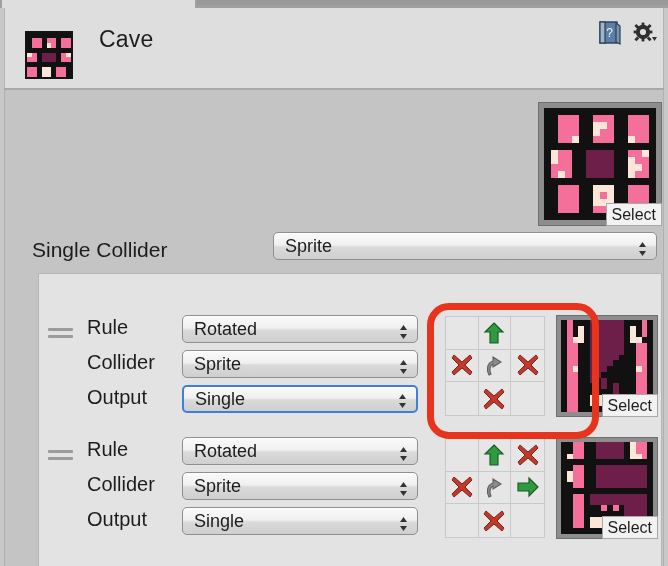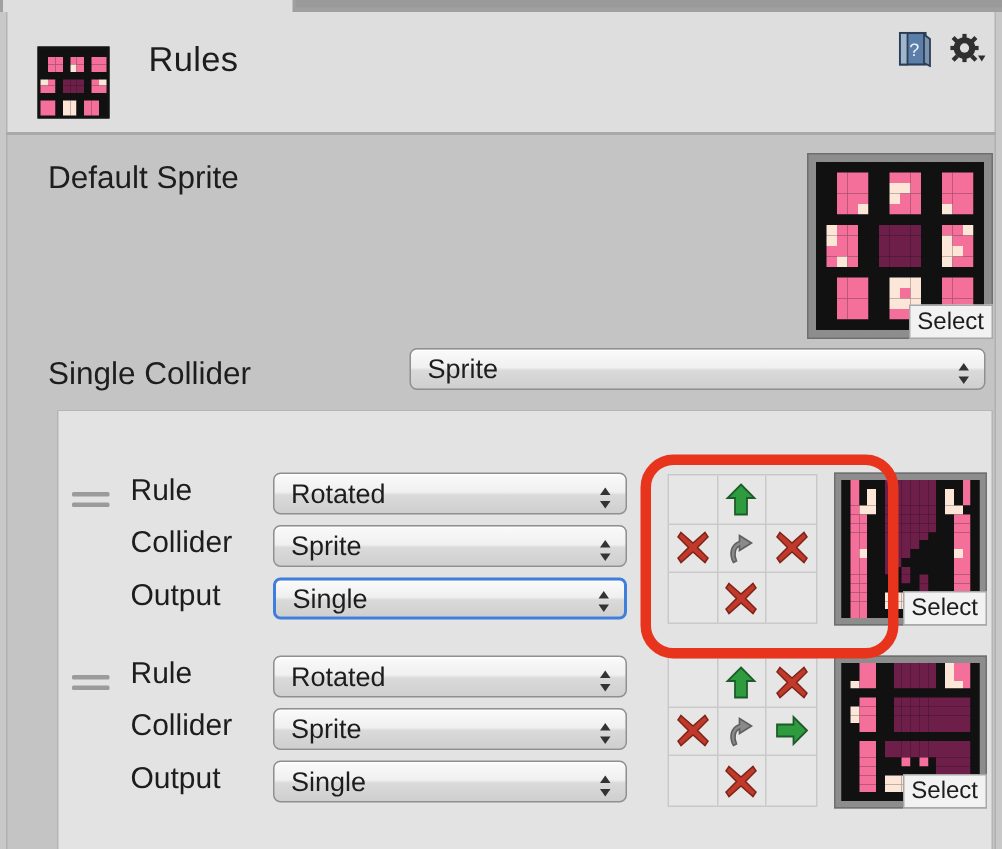--- a/index.html
+++ b/index.html
@@ -236,21 +236,21 @@
         <i style="background: rgb(244, 112, 155);"></i>
         <i style="background: rgb(244, 112, 155);"></i>
         <i style="background: rgb(17, 17, 17);"></i>
         <i style="background: rgb(251, 230, 216);"></i>
         <i style="background: rgb(251, 230, 216);"></i>
         <i style="background: rgb(17, 17, 17);"></i>
         <i style="background: rgb(244, 112, 155);"></i>
         <i style="background: rgb(244, 112, 155);"></i>
         <i style="background: rgb(17, 17, 17);"></i>
       </div>
-    <div class="app-title">Rules</div>
+    <div class="app-title">Cave</div>
 
     <span class="help-icon">
       <svg width="22" height="24" viewBox="0 0 22 24">
         <rect x="1" y="1" width="17" height="21" fill="#5b7fa8" stroke="#2c3e56" stroke-width="1.4"></rect>
         <rect x="1" y="1" width="5" height="21" fill="#9fb6cd" stroke="#2c3e56" stroke-width="1.2"></rect>
         <path d="M17 2 L21 5 L21 23 L17 21 Z" fill="#7b93ad" stroke="#2c3e56" stroke-width="1.2"></path>
         <text x="10.5" y="16" font-size="12" fill="#eef4fa" text-anchor="middle" font-family="Liberation Sans, sans-serif">?</text>
       </svg>
     </span>
 
@@ -270,21 +270,20 @@
         <circle cx="10" cy="10" r="3.1" fill="#dedede"></circle>
         <path d="M19 15 l5 0 l-2.5 4 z" fill="#2f2f2f"></path>
       </svg>
     </span>
 
   </div>
   <div class="header-sep"></div>
 
   <div class="body">
 
-    <div class="lbl lbl-default-sprite">Default Sprite</div>
 
     <div class="sprite-preview-lg">
       <div class="sprite-grid" id="spriteBig" style="grid-template-columns: repeat(16, 1fr); grid-template-rows: repeat(16, 1fr);">
           <i style="background: rgb(17, 17, 17);"></i>
           <i style="background: rgb(17, 17, 17);"></i>
           <i style="background: rgb(17, 17, 17);"></i>
           <i style="background: rgb(17, 17, 17);"></i>
           <i style="background: rgb(17, 17, 17);"></i>
           <i style="background: rgb(17, 17, 17);"></i>
           <i style="background: rgb(17, 17, 17);"></i>

